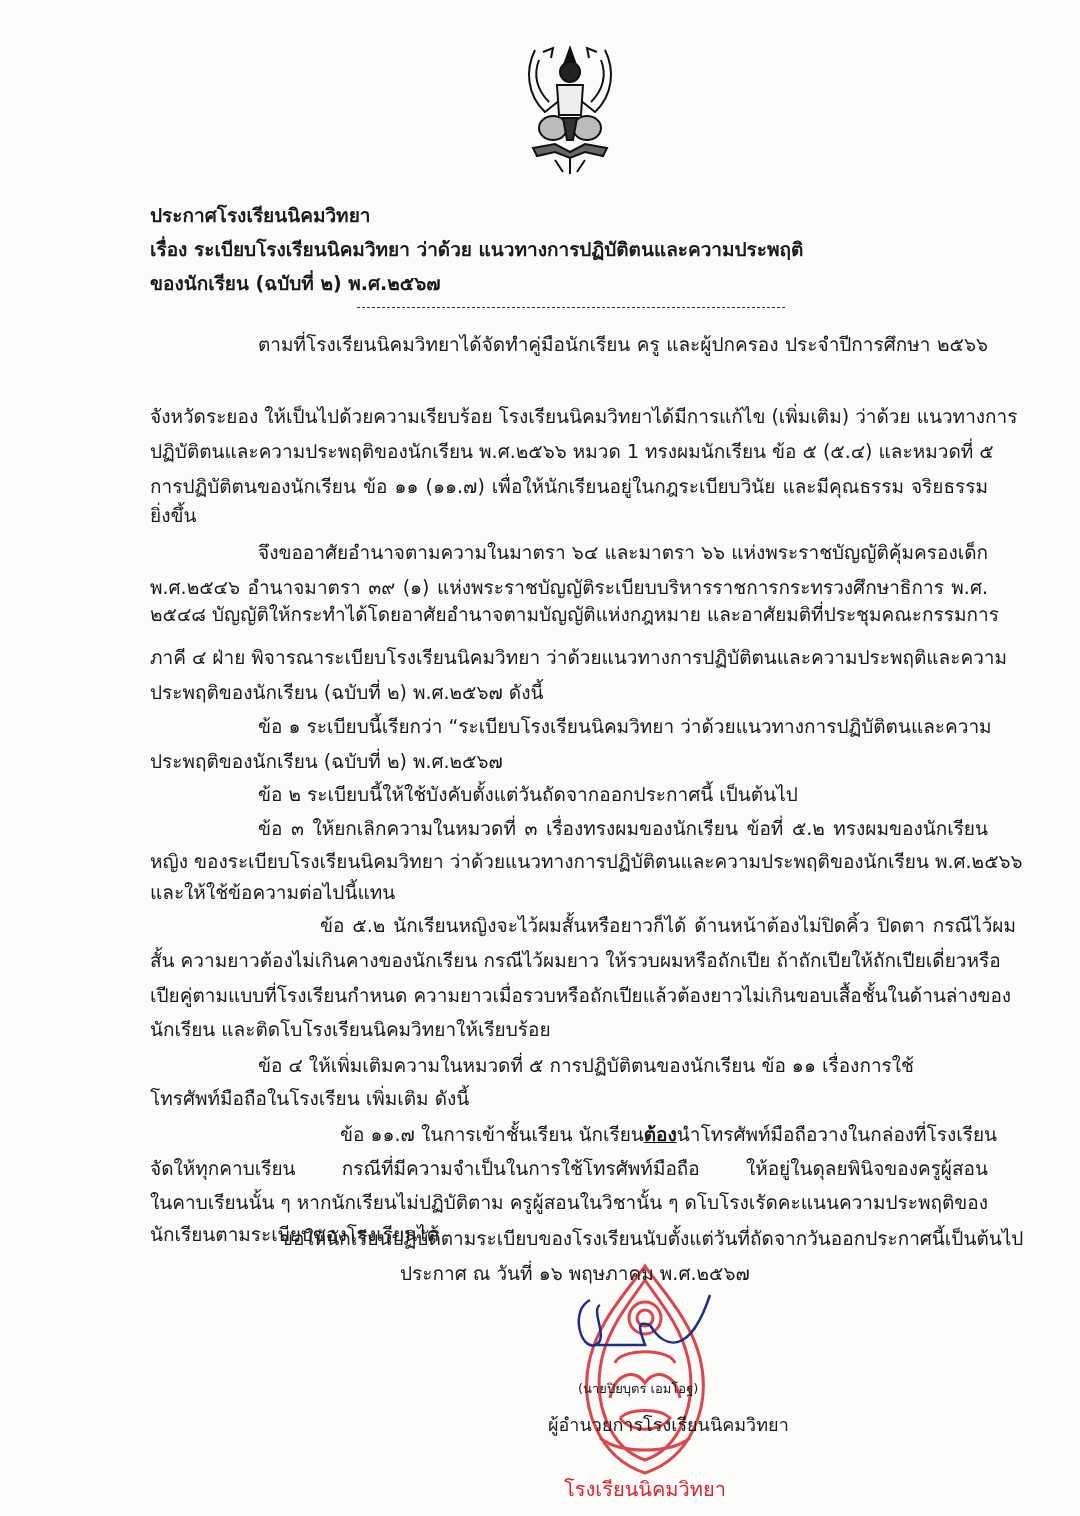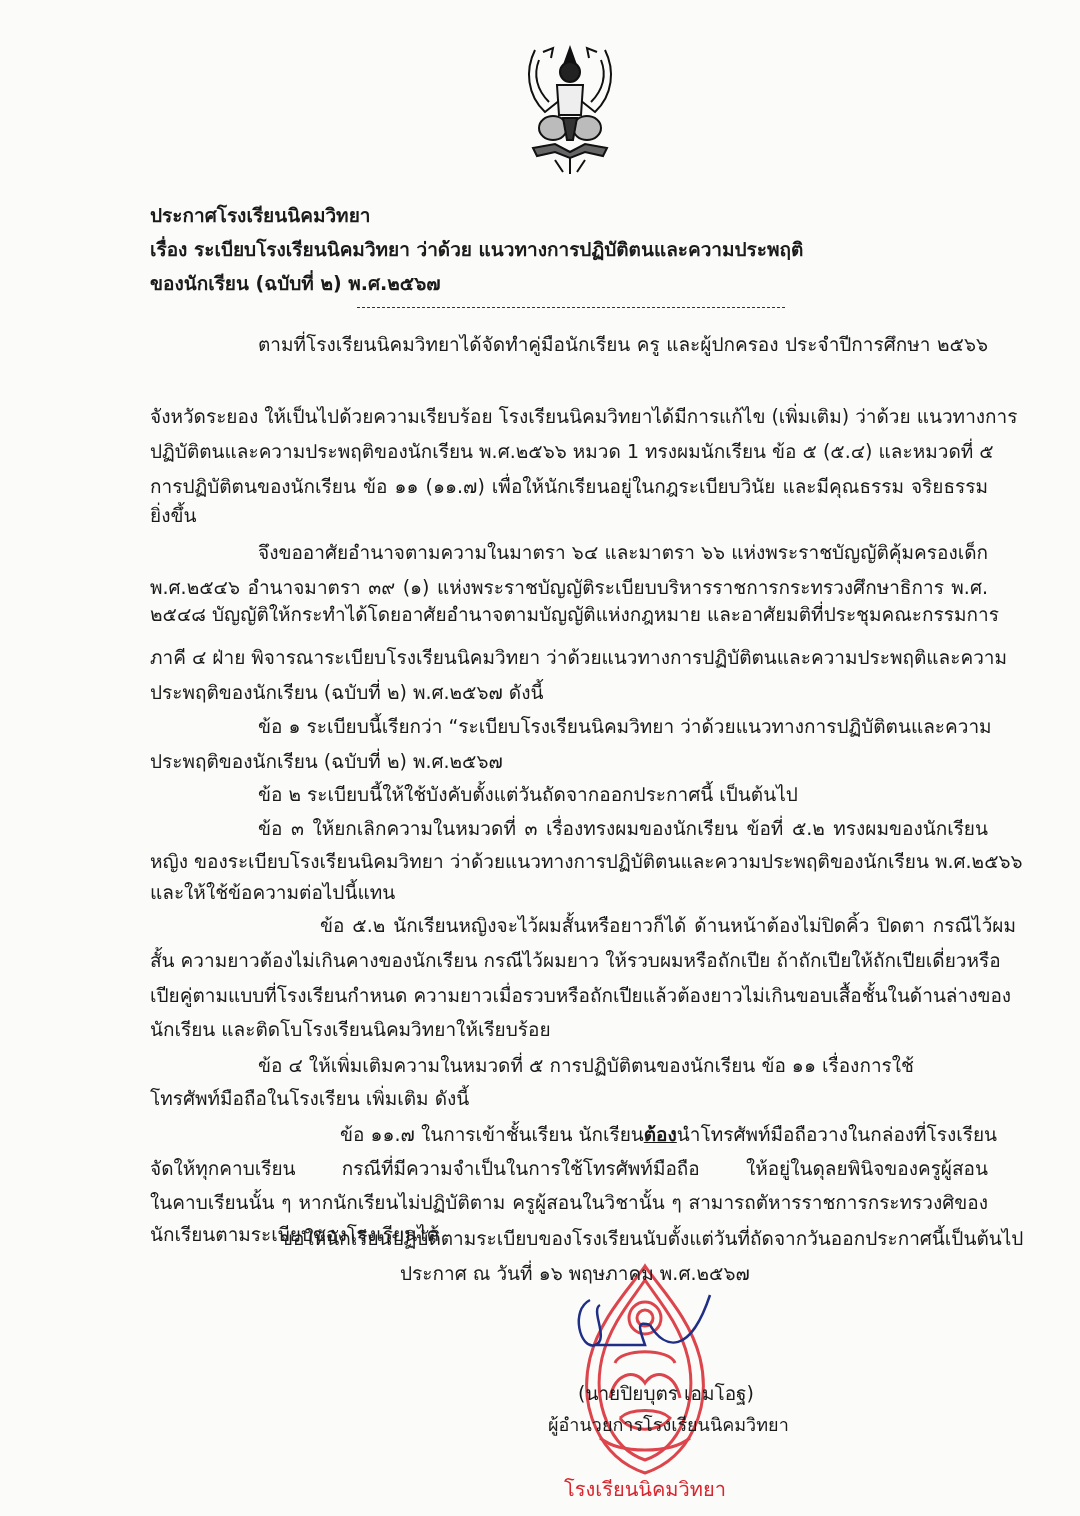--- a/index.html
+++ b/index.html
@@ -22,21 +22,21 @@
       position: absolute; left: 150px; width: 838px;
       font-size: 19px; line-height: 24px; white-space: nowrap;
       text-align: justify; text-align-last: justify;
     }
     .line.last { text-align-last: left; }
     .line.ind1 { left: 258px; width: 730px; }
     .line.ind2 { left: 292px; width: 696px; margin-left: 28px; }
     .line.ind3 { left: 340px; width: 648px; }
     .u { text-decoration: underline; font-weight: bold; }
     .sign-date { position: absolute; left: 400px; top: 1258px; font-size: 19px; }
-    .sign-name { position: absolute; left: 578px; top: 1378px; font-size: 19px; text-align: center; }
+    .sign-name { position: absolute; left: 578px; top: 1378px; font-size: 13px; text-align: center; }
     .sign-pos { position: absolute; left: 548px; top: 1410px; font-size: 18px; }
     .seal { position: absolute; left: 560px; top: 1258px; width: 170px; height: 250px; }
     .signature { position: absolute; left: 570px; top: 1290px; width: 170px; height: 80px; }
   </style>
 </head>
 <body>
 
 <div class="page">
 
   <svg class="emblem" viewBox="0 0 110 140">
@@ -87,21 +87,21 @@
   <div class="line" style="top:983px">เปียคู่ตามแบบที่โรงเรียนกำหนด ความยาวเมื่อรวบหรือถักเปียแล้วต้องยาวไม่เกินขอบเสื้อชั้นในด้านล่างของ</div>
   <div class="line last" style="top:1017px">นักเรียน และติดโบโรงเรียนนิคมวิทยาให้เรียบร้อย</div>
 
   <div class="line ind1 last" style="top:1053px">ข้อ ๔ ให้เพิ่มเติมความในหมวดที่ ๕ การปฏิบัติตนของนักเรียน ข้อ ๑๑ เรื่องการใช้</div>
   <div class="line last" style="top:1086px">โทรศัพท์มือถือในโรงเรียน เพิ่มเติม ดังนี้</div>
 
   <div class="line ind3" style="top:1122px">
     <span>ข้อ ๑๑.๗ ในการเข้าชั้นเรียน นักเรียน</span><span class="u">ต้อง</span><span>นำโทรศัพท์มือถือวางในกล่องที่โรงเรียน</span>
   </div>
   <div class="line" style="top:1156px">จัดให้ทุกคาบเรียน กรณีที่มีความจำเป็นในการใช้โทรศัพท์มือถือ ให้อยู่ในดุลยพินิจของครูผู้สอน</div>
-  <div class="line" style="top:1190px">ในคาบเรียนนั้น ๆ หากนักเรียนไม่ปฏิบัติตาม ครูผู้สอนในวิชานั้น ๆ สามารถตัหารราชการกระทรวงศิของ</div>
+  <div class="line" style="top:1190px">ในคาบเรียนนั้น ๆ หากนักเรียนไม่ปฏิบัติตาม ครูผู้สอนในวิชานั้น ๆ ดโบโรงเรัดคะแนนความประพฤติของ</div>
   <div class="line last" style="top:1222px">นักเรียนตามระเบียบของโรงเรียนได้</div>
 
   <div class="line last" style="left:280px;width:708px;top:1226px">ขอให้นักเรียนปฏิบัติตามระเบียบของโรงเรียนนับตั้งแต่วันที่ถัดจากวันออกประกาศนี้เป็นต้นไป</div>
 
   <svg class="seal" viewBox="0 0 170 250">
     <g fill="none" stroke="#d8262e" stroke-width="3" opacity="0.85">
       <path d="M85 8 C70 30 40 60 30 100 C18 150 40 200 85 215 C130 200 152 150 140 100 C130 60 100 30 85 8 Z"></path>
       <path d="M85 22 C73 40 50 66 42 100 C32 145 50 190 85 202 C120 190 138 145 128 100 C120 66 97 40 85 22 Z"></path>
       <circle cx="85" cy="60" r="16"></circle>
       <circle cx="85" cy="60" r="8"></circle>

